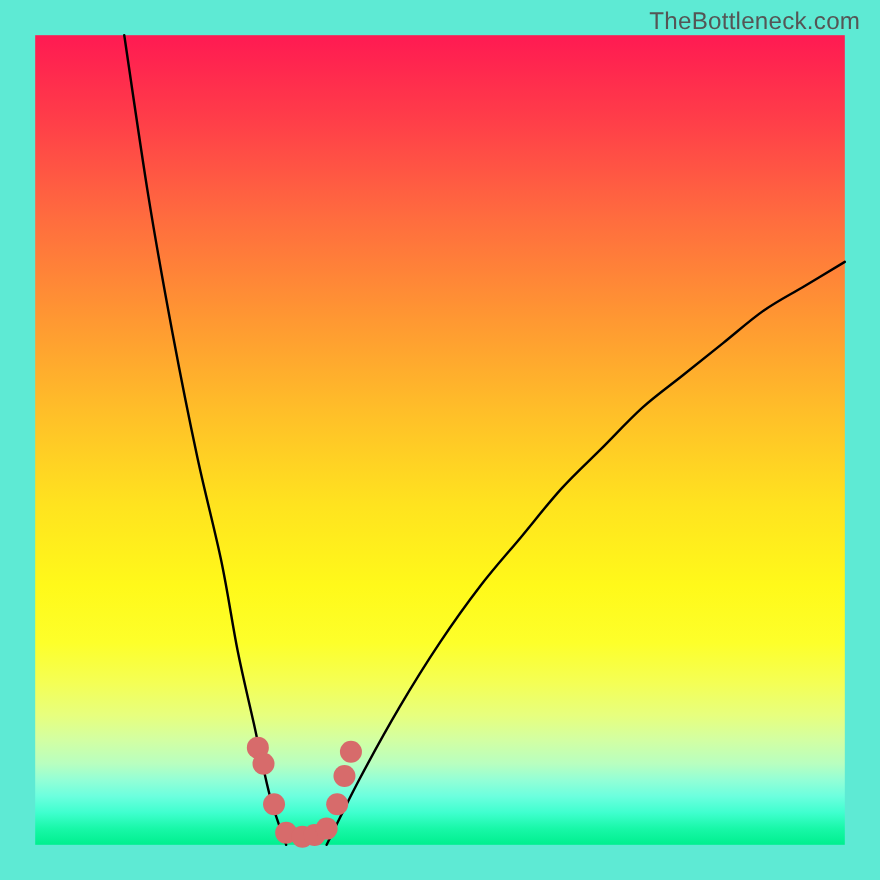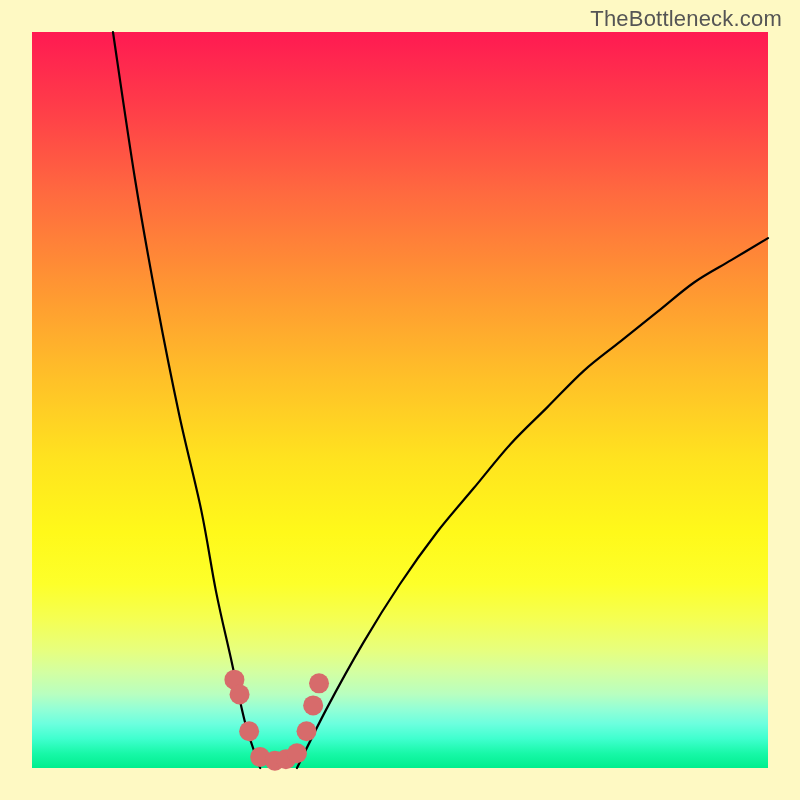--- a/index.html
+++ b/index.html
@@ -8,21 +8,21 @@
     width: 800px;
     height: 800px;
     background: #000;
     overflow: hidden;
     font-family: Arial, Helvetica, sans-serif;
   }
   .frame {
     position: absolute;
     left: 0; top: 0;
     width: 800px; height: 800px;
-    background: #fef9c3;
+    background: #5eead4;
   }
   .plot {
     position: absolute;
     left: 32px;
     top: 32px;
     width: 736px;
     height: 736px;
     
     background: linear-gradient(to bottom,
       #ff1a52 0%,

